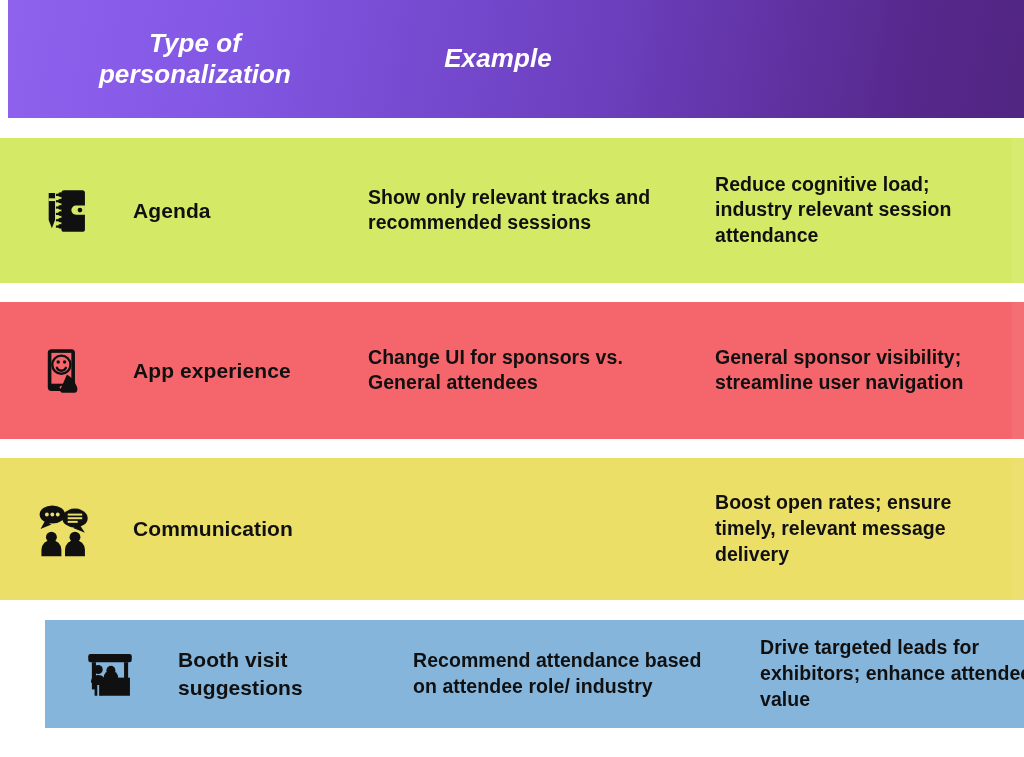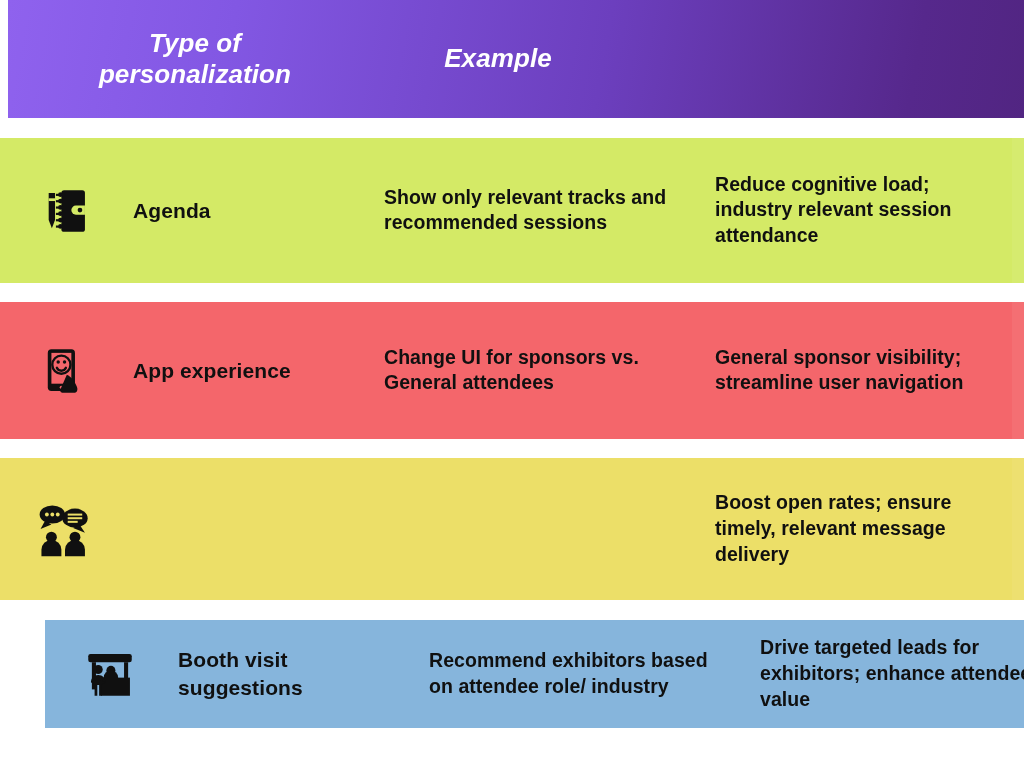--- a/index.html
+++ b/index.html
@@ -90,21 +90,21 @@
     left: 133px;
     top: 50%;
     transform: translateY(-50%);
     width: 215px;
     font-size: 21px;
     line-height: 1.33;
     font-weight: 700;
     letter-spacing: 0.1px;
   }
   .cell-example {
-    left: 384px;
+    left: 368px;
     top: 50%;
     transform: translateY(-50%);
     width: 300px;
     font-size: 19.5px;
     line-height: 1.33;
     font-weight: bold;
     letter-spacing: 0.05px;
   }
   .cell-goal {
     left: 715px;
@@ -202,20 +202,21 @@
         <rect x="37" y="19" width="16" height="2.2" fill="#ecdf68"></rect>
         <rect x="37" y="23" width="11" height="2.2" fill="#ecdf68"></rect>
 
         <circle cx="19" cy="41" r="6" fill="#101010"></circle>
         <path d="M8 62 v-7 a11 11 0 0 1 22 0 v7 z" fill="#101010"></path>
 
         <circle cx="45" cy="41" r="6" fill="#101010"></circle>
         <path d="M34 62 v-7 a11 11 0 0 1 22 0 v7 z" fill="#101010"></path>
       </svg>
     </div>
+    <div class="cell cell-label">Communication</div>
     <div class="cell cell-goal">Boost open rates; ensure timely, relevant message delivery</div>
     <div class="edge-strip"></div>
   </div>
 
   <div class="row row-blue">
     <div class="cell cell-icon">
       <svg width="60" height="58" viewBox="0 0 64 64" aria-hidden="true">
 
         <rect x="8" y="10" width="48" height="9" rx="2.5" fill="#101010"></rect>
 
@@ -227,18 +228,18 @@
         <circle cx="33" cy="28" r="5" fill="#101010"></circle>
         <path d="M25 37 v-1 a8 8 0 0 1 16 0 v1 z" fill="#101010"></path>
 
         <circle cx="19" cy="27" r="5" fill="#101010"></circle>
         <path d="M19 33 c5 0 8 4 8 8 v0 l-4 1 v14 h-3 v-12 h-2 v12 h-3 v-14 l-4 -1 v0 c0 -4 3 -8 8 -8 z" fill="#101010"></path>
         <path d="M11 41 l5 -2 v5 z" fill="#101010"></path>
         <path d="M27 41 l-5 -2 v5 z" fill="#101010"></path>
       </svg>
     </div>
     <div class="cell cell-label">Booth visit suggestions</div>
-    <div class="cell cell-example">Recommend exhibitors based on attendee role/ industry</div>
+    <div class="cell cell-example">Recommend attendance based on attendee role/ industry</div>
     <div class="cell cell-goal">Drive targeted leads for exhibitors; enhance attendee value</div>
     <div class="edge-strip"></div>
   </div>
 
 </div>
 
 </body></html>

